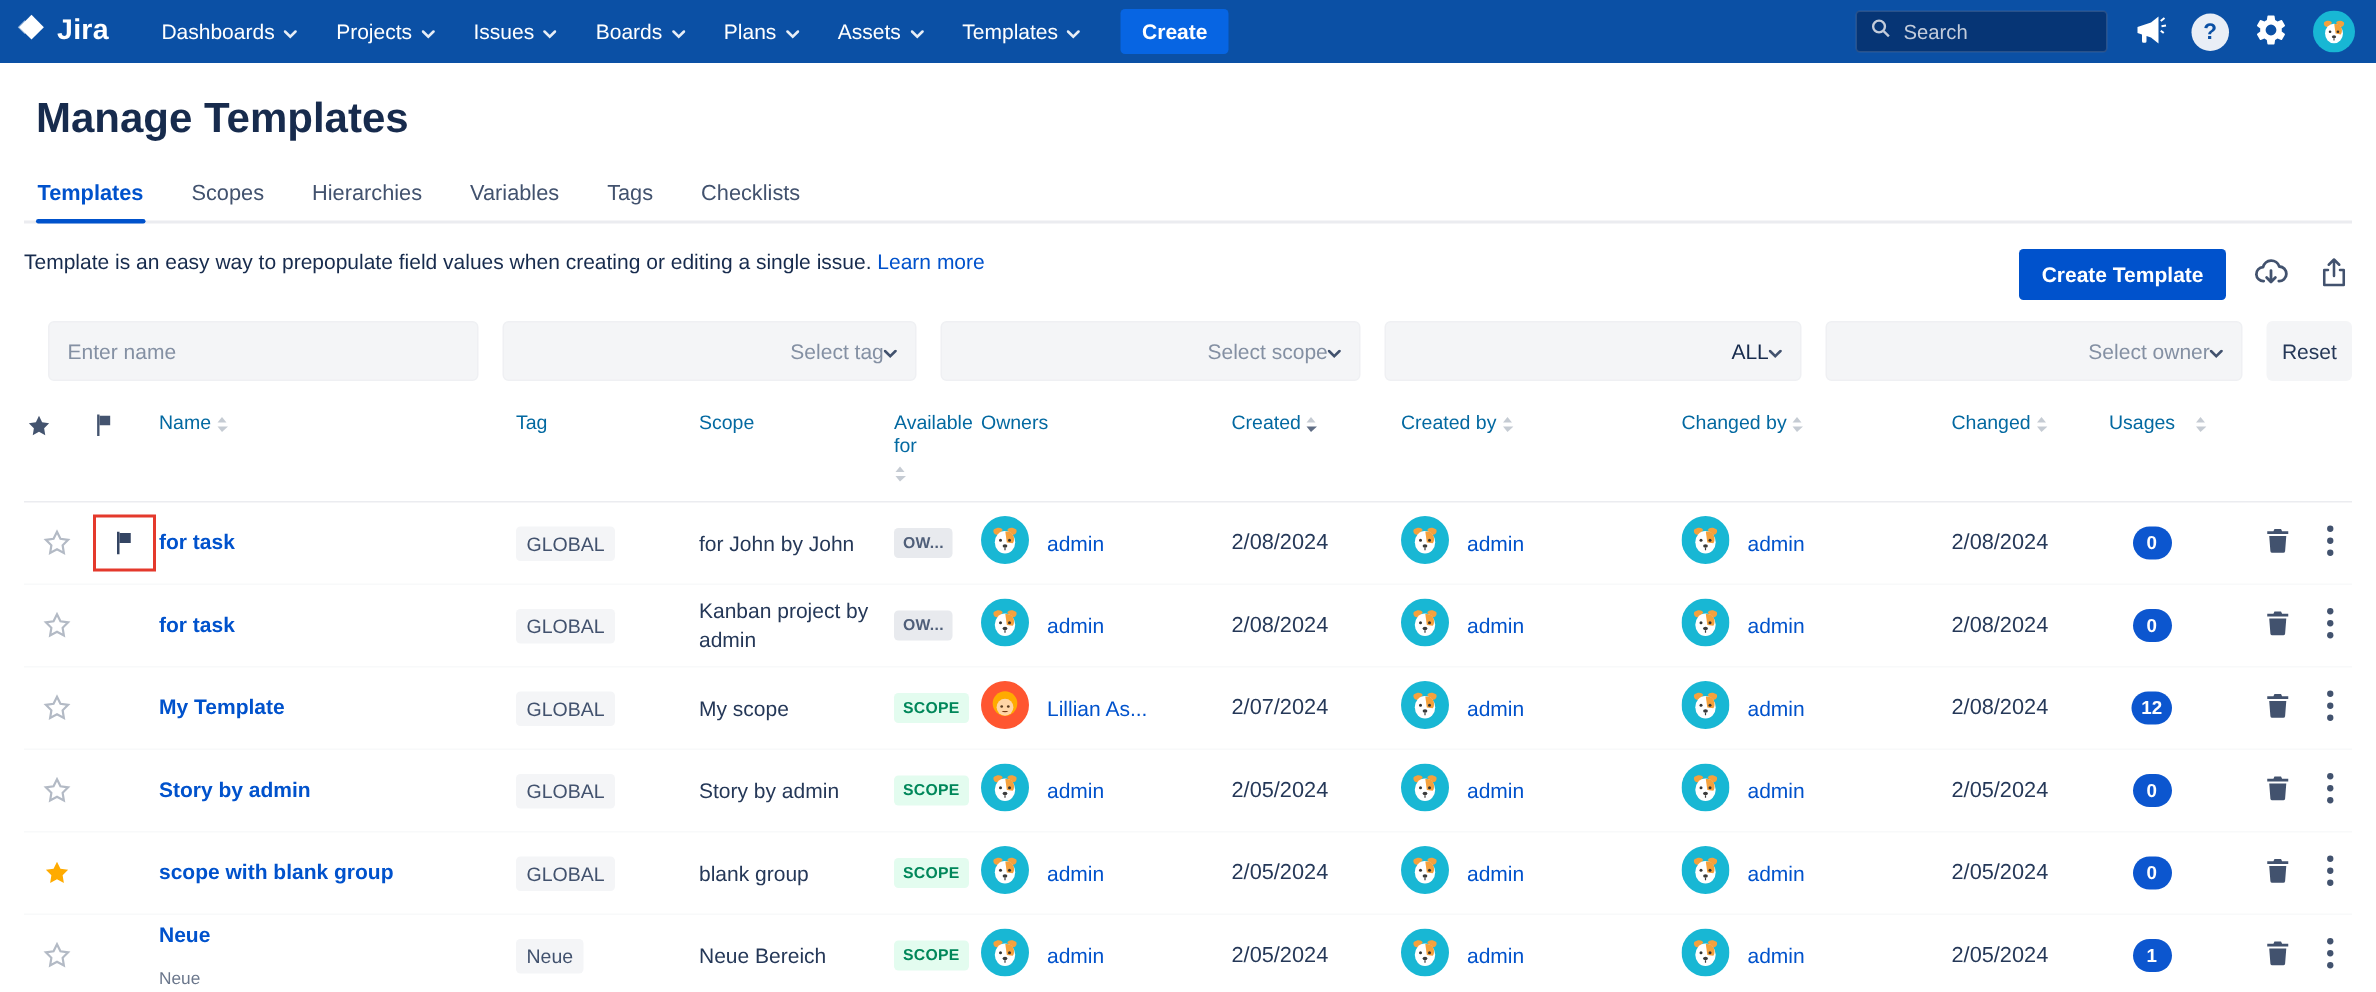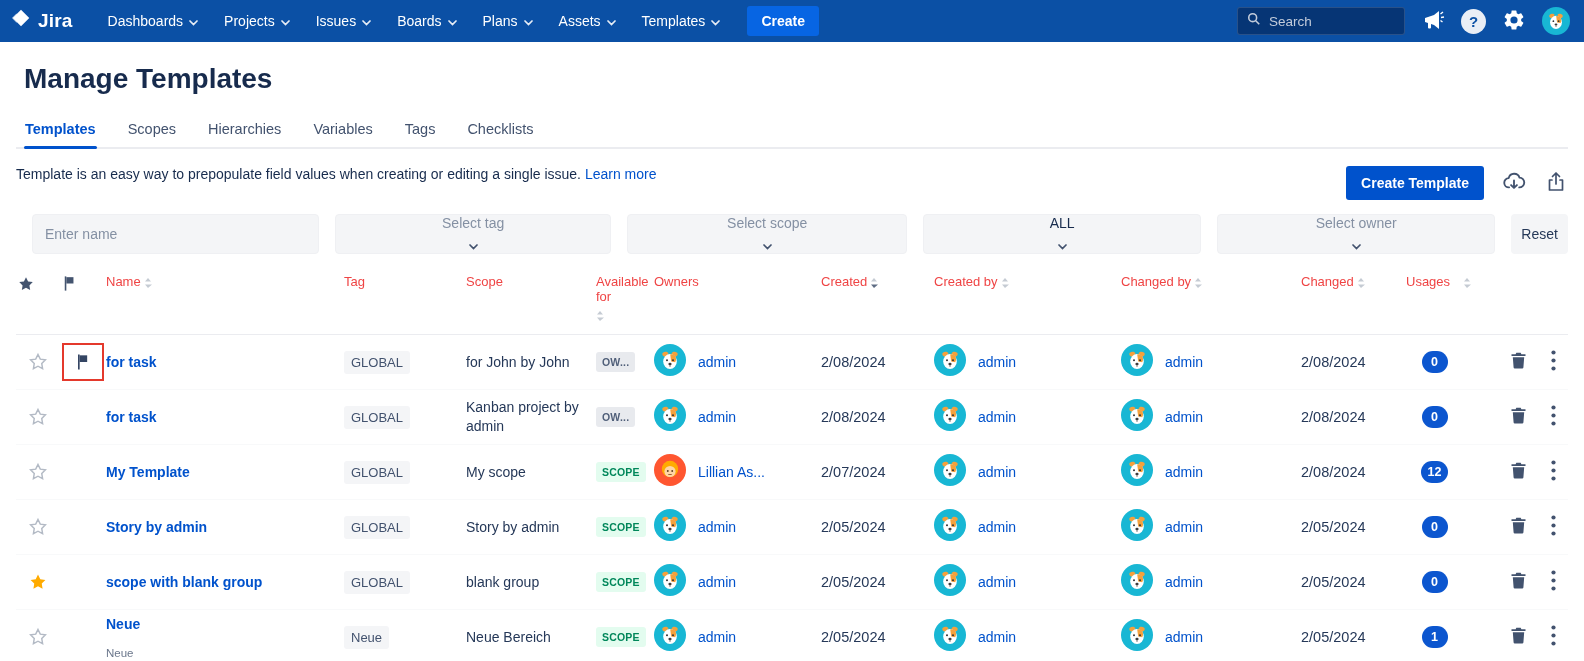--- a/index.html
+++ b/index.html
@@ -52,32 +52,32 @@
 
   
   .filters { display:flex; gap:16px; margin-top:14px;padding-left:16px; }
   .f-input, .f-select { background:#F4F5F7; border:1px solid #EFF0F3; border-radius:4px;
                         height:40px; font-size:14px; display:flex; align-items:center;
                         padding:0 12px; }
   .f-input { width:288px; }
   .f-input input { border:none; background:transparent; outline:none; width:100%;
                    font-size:14px; font-family:inherit; color:#172B4D; }
   .f-input input::placeholder { color:#8490A3; }
-  .f-select { justify-content:space-between; cursor:pointer;flex-direction:column; }
+  .f-select { justify-content:flex-end; cursor:pointer; }
   .f-select .val { color:#8490A3; }
   .f-select.has-value .val { color:#172B4D; }
   .reset-btn { background:#F4F5F7; border:none; border-radius:4px; width:57px; height:40px;
                font-size:14px; color:#253858; cursor:pointer; font-family:inherit; }
 
   
   .tbl { margin-top:10px; }
   .trow { display:grid; align-items:center;
           grid-template-columns:44px 46px 238px 122px 130px 58px 167px 113px 187px 180px 105px 57px 30px 1fr; }
   .thead { padding:10px 0 12px; border-bottom:1px solid #EBECF0; align-items:start; }
-  .th { font-size:13px; color:#ef4444; display:flex; align-items:flex-start; gap:3px; flex-wrap:wrap; }
+  .th { font-size:13px; color:#0369a1; display:flex; align-items:flex-start; gap:3px; flex-wrap:wrap; }
   .th .sort { margin-top:3px; }
   .tr { height:55px; border-bottom:1px solid #F8F9FA; }
   .tr:first-child { border-top:none; }
 
   .cell-icon { display:flex; justify-content:center; align-items:center; cursor:pointer; }
   .flag-box { display:flex; align-items:center; justify-content:center; padding:7px 9px; }
   .flag-box.hl { border:2px solid #E4392C; }
   .name-link { color:#0052CC; font-size:14px; font-weight:600; text-decoration:none; cursor:pointer; }
   .name-sub { color:#6B778C; font-size:11.5px; margin-top:14px; }
   .chip { display:inline-block; background:#F4F5F7; color:#42526E; font-size:13px;

